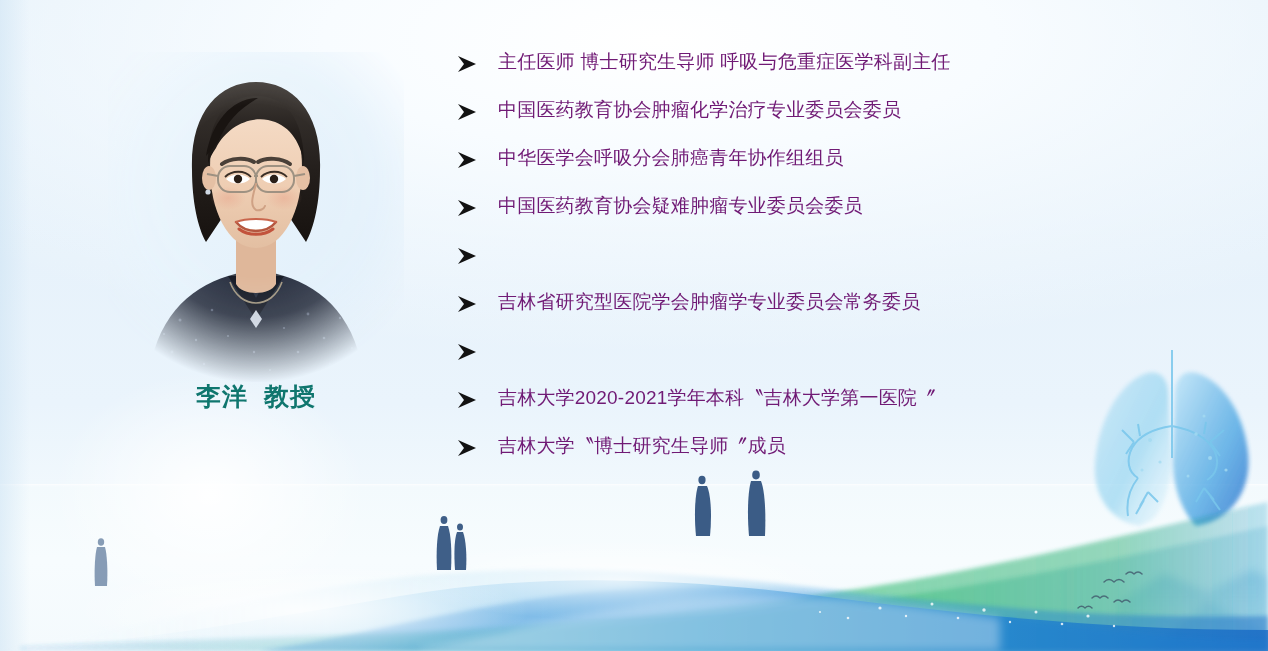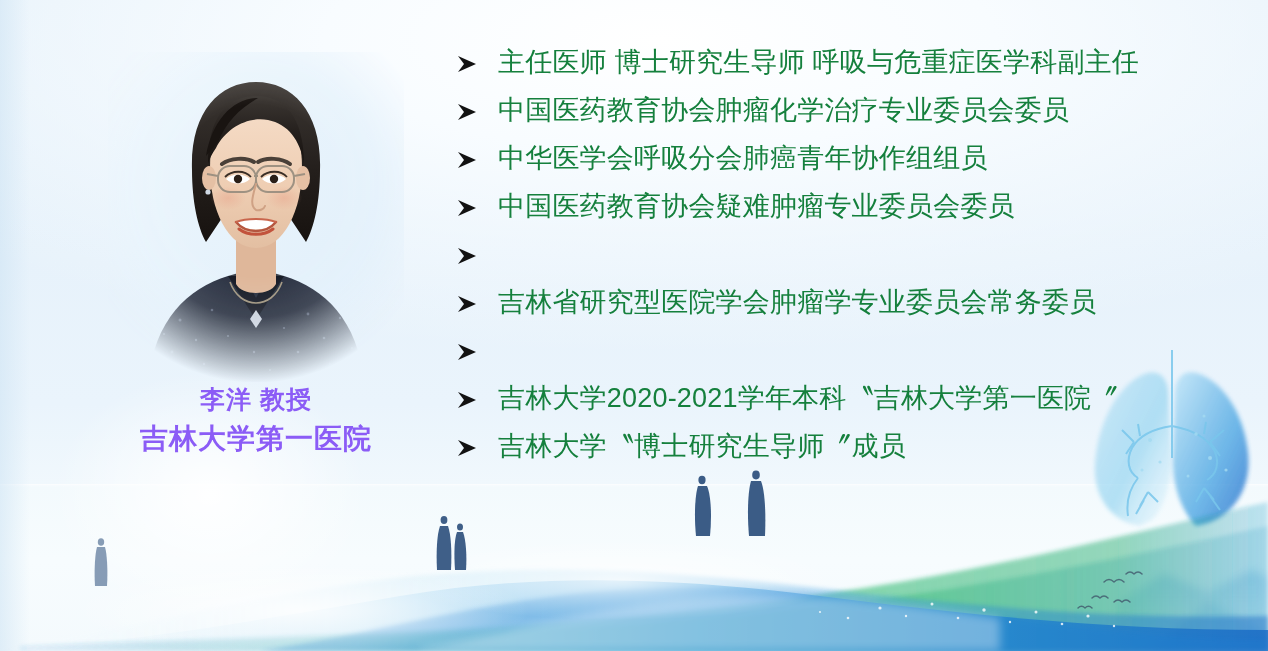--- a/index.html
+++ b/index.html
@@ -43,34 +43,34 @@
   .portrait-fade{
     position:absolute;inset:0;
     -webkit-mask-image:radial-gradient(66% 62% at 50% 42%,#000 42%,rgba(0,0,0,.85) 62%,rgba(0,0,0,0) 94%);
             mask-image:radial-gradient(66% 62% at 50% 42%,#000 42%,rgba(0,0,0,.85) 62%,rgba(0,0,0,0) 94%);
   }
   .portrait-fade svg{display:block;width:100%;height:100%;}
 
   
   #caption{position:absolute;left:86px;top:382px;width:340px;text-align:center;}
   #caption .cap-line{
-    color:#8b5cf6;font-weight:bold;letter-spacing:1px;white-space:nowrap;
+    color:#0f766e;font-weight:bold;letter-spacing:1px;white-space:nowrap;font-family:Liberation Mono, monospace;
   }
   #caption .cap-1{font-size:25px;line-height:34px;}
   #caption .cap-2{font-size:28px;line-height:38px;margin-top:4px;}
 
   
   #bio-list{position:absolute;left:456px;top:42px;width:760px;}
   .bio-item{display:flex;align-items:flex-start;height:48px;}
   .bio-marker{
     flex:0 0 42px;display:block;padding-top:12px;
   }
   .bio-marker svg{display:block;}
   .bio-text{
-    color:#15803d;font-size:27px;line-height:40px;white-space:nowrap;
+    color:#701a75;font-size:19px;line-height:40px;white-space:nowrap;
     letter-spacing:.2px;
   }
 
   
   #artwork{position:absolute;left:0;top:330px;width:1268px;height:321px;pointer-events:none;}
   #artwork svg{display:block;width:100%;height:100%;}
 </style>
 </head>
 <body>
 
@@ -322,21 +322,20 @@
         <path d="M128 170 C138 166 158 166 168 170" stroke="#c9654c" stroke-width="2" fill="none" stroke-linecap="round"></path>
         <path d="M131 177 C140 184 156 184 165 177" stroke="#c2533c" stroke-width="3" fill="none" stroke-linecap="round"></path>
 
         <circle cx="100" cy="140" r="2.6" fill="#cfd8e3"></circle>
       </svg>
     </div>
   </div>
 
   <div id="caption">
     <div class="cap-line cap-1">李洋 教授</div>
-    <div class="cap-line cap-2">吉林大学第一医院</div>
   </div>
 
   <div id="bio-list">
     <div class="bio-item">
       <span class="bio-marker">
         <svg width="22" height="20" viewBox="0 0 22 20" aria-hidden="true">
           <path d="M2 2 L20 10 L2 18 L8 10 Z" fill="#121212"></path>
         </svg>
       </span>
       <span class="bio-text">主任医师 博士研究生导师 呼吸与危重症医学科副主任</span>

